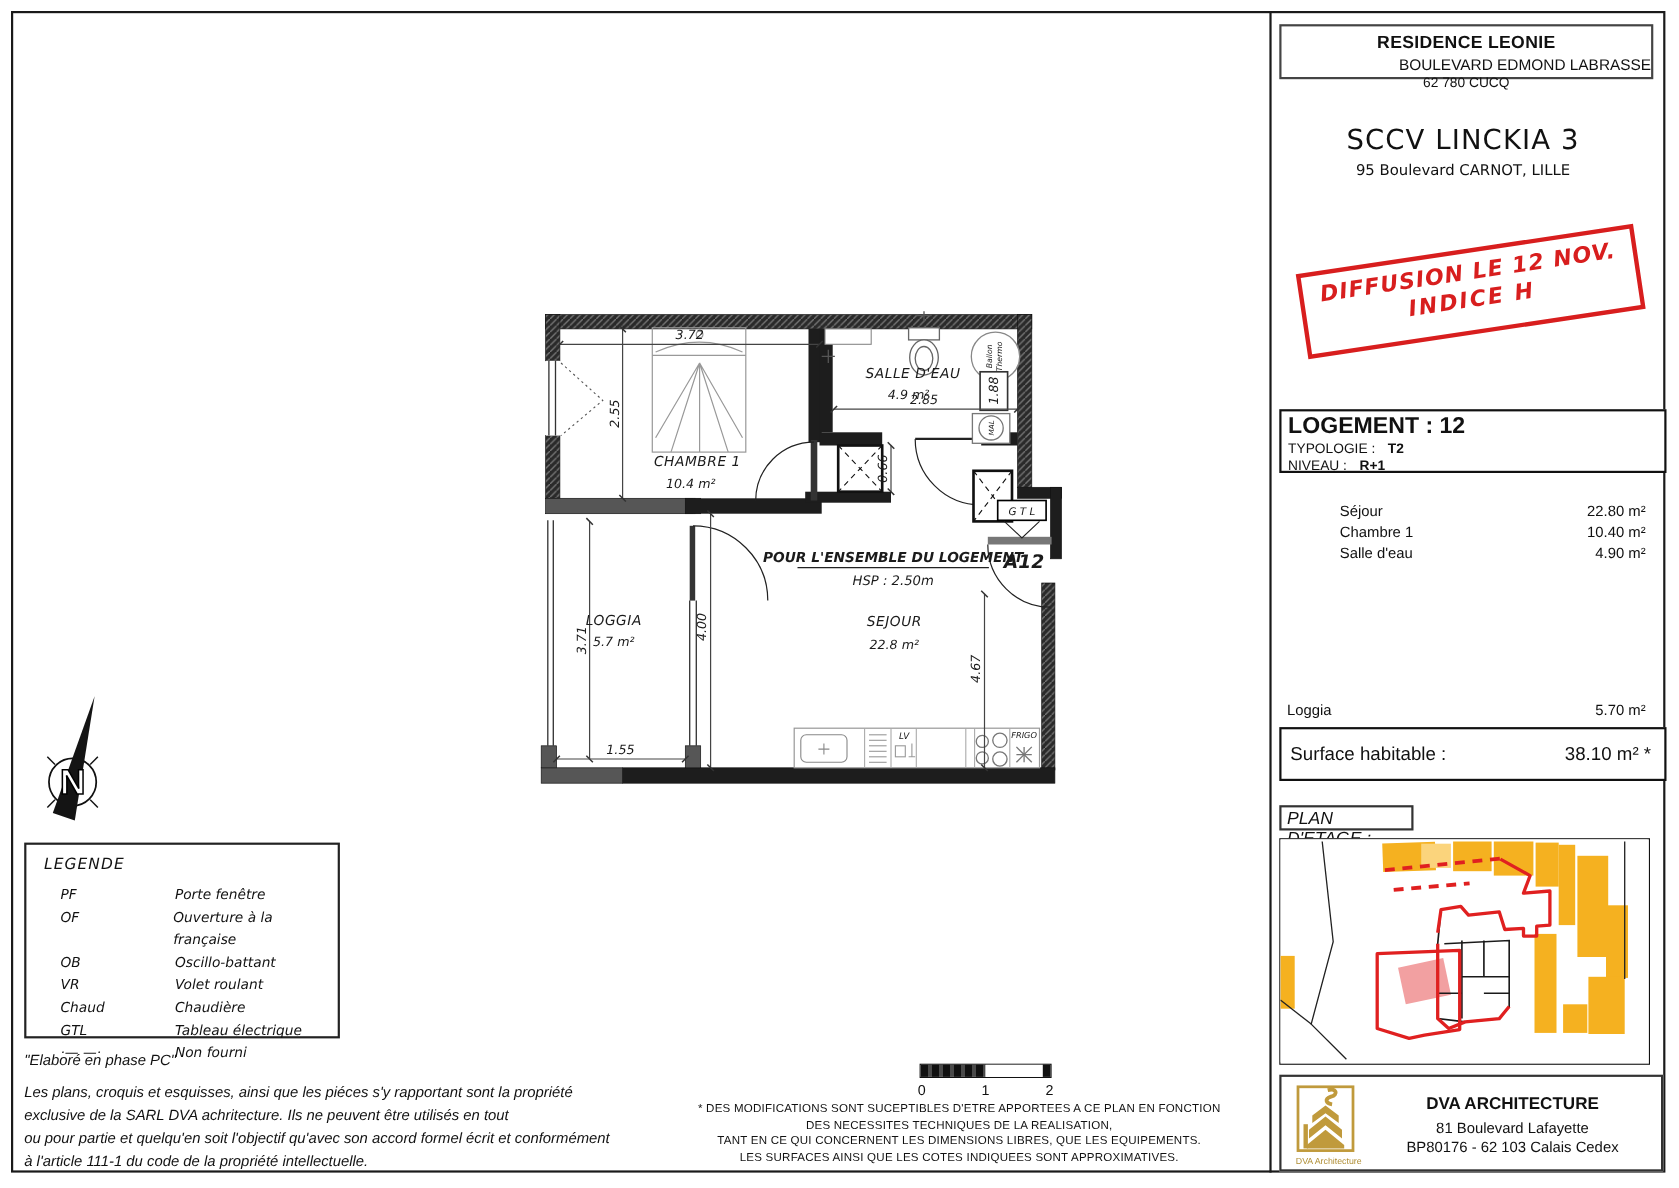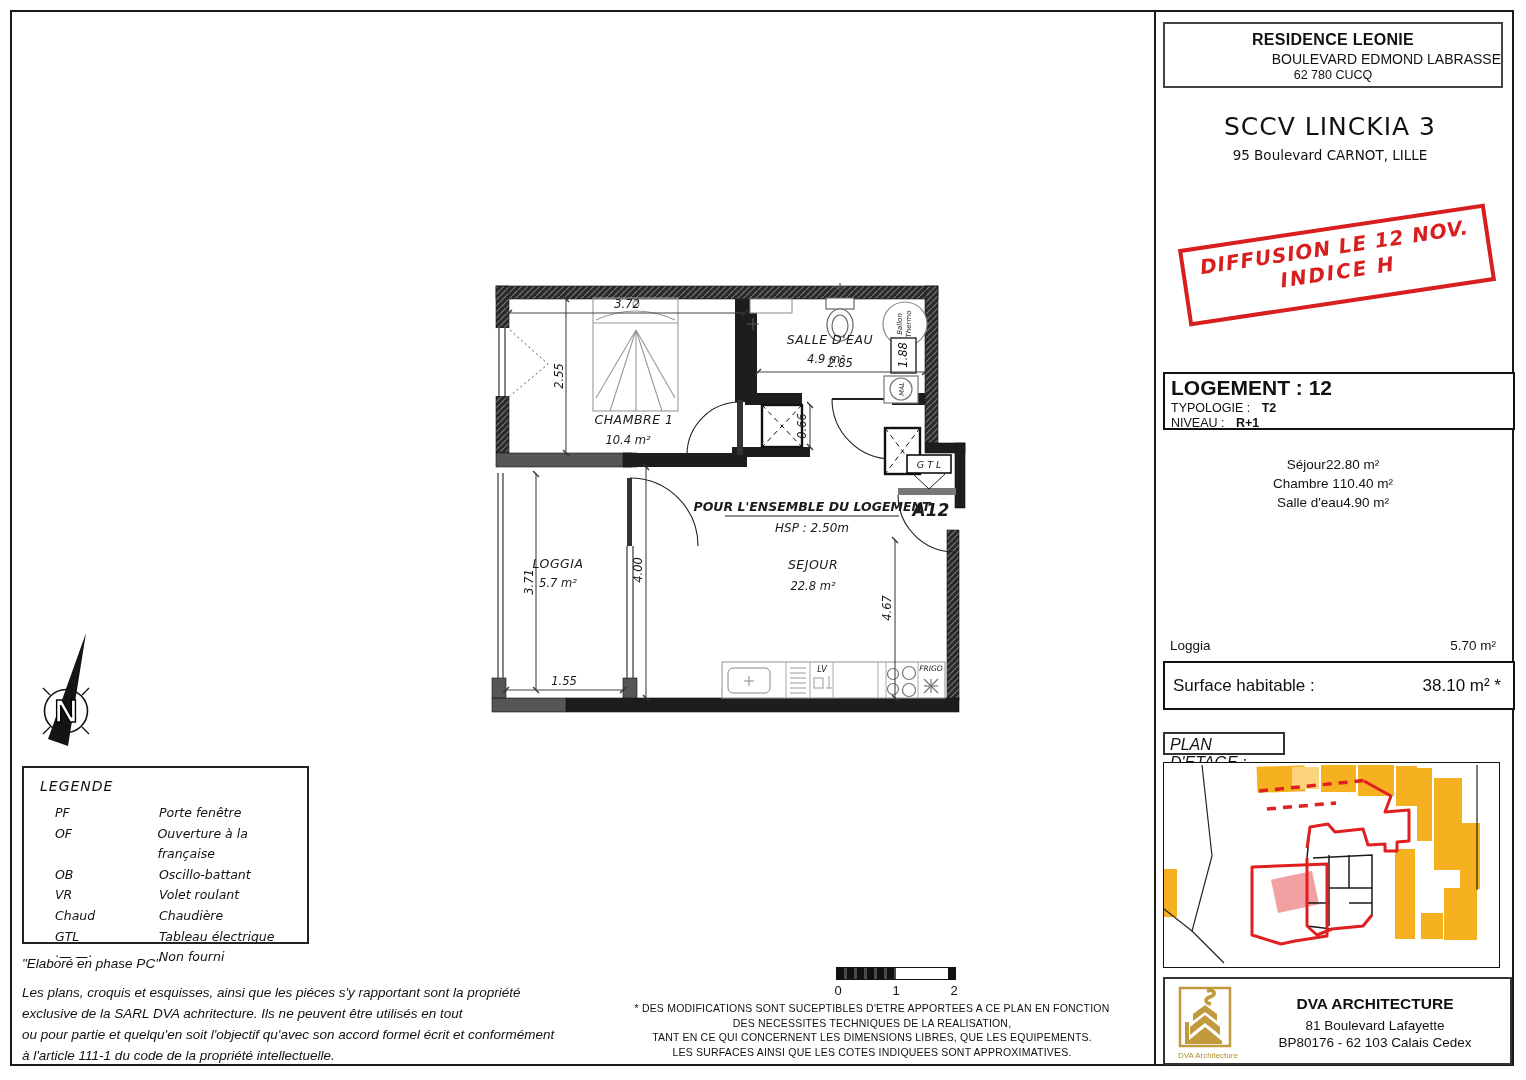--- a/index.html
+++ b/index.html
@@ -2,41 +2,41 @@
 <html><head>
 <meta charset="utf-8">
 <style>
   html,body{margin:0;padding:0;background:#fff;}
   .page{position:relative;width:1526px;height:1080px;background:#fff;
         font-family:"Liberation Sans",sans-serif;color:#111;overflow:hidden;}
   .pborder{position:absolute;left:10px;top:10px;width:1504px;height:1056px;border:2px solid #1a1a1a;box-sizing:border-box;}
   .vdiv{position:absolute;left:1154px;top:10px;height:1056px;border-left:2px solid #1a1a1a;}
 
   
-  .titlebox{position:absolute;left:1163px;top:22px;width:340px;height:66px;border:2px solid #444;
+  .titlebox{position:absolute;left:1163px;top:22px;width:340px;height:50px;border:2px solid #444;
             text-align:center;padding-top:7px;box-sizing:border-box;background:#fff;}
   .t-res{font-size:16px;font-weight:bold;letter-spacing:.3px;}
   .t-a1{font-size:14px;margin-top:2px;text-align:right;}
   .t-a2{font-size:12.5px;margin-top:1px;}
   .hand{font-family:"DejaVu Sans",sans-serif;}
   .sccv{position:absolute;left:1156px;top:112px;width:348px;text-align:center;font-size:25px;letter-spacing:1px;}
   .sccv-addr{position:absolute;left:1156px;top:147px;width:348px;text-align:center;font-size:13.5px;}
   .stamp{position:absolute;left:1182px;top:226px;width:302px;height:70px;border:4px solid #d81e1e;
          transform:rotate(-8.5deg);color:#d81e1e;text-align:center;font-style:italic;font-weight:bold;
          font-family:"DejaVu Sans",sans-serif;}
   .stamp-l1{font-size:20px;margin-top:5px;letter-spacing:1px;}
   .stamp-l2{font-size:20px;margin-top:1px;letter-spacing:2px;}
   .logbox{position:absolute;left:1163px;top:372px;width:352px;height:58px;border:2px solid #111;
           box-sizing:border-box;padding:2px 12px 0 6px;background:#fff;}
   .log-title{font-size:21px;font-weight:bold;}
   .log-row{font-size:12.5px;margin-top:1px;}
   .log-row .lab{display:inline-block;}
   .log-row .val{font-weight:bold;margin-left:8px;}
   .areas{position:absolute;left:1170px;top:455px;width:326px;font-size:13.5px;}
-  .arow{display:flex;justify-content:center;line-height:19px;}
+  .arow{display:flex;justify-content:space-between;line-height:19px;margin-left:48px;}
   .loggia-row{position:absolute;left:1170px;top:638px;width:326px;font-size:13.5px;display:flex;justify-content:space-between;}
   .surfbox{position:absolute;left:1163px;top:661px;width:352px;height:49px;border:2px solid #111;box-sizing:border-box;
            display:flex;align-items:center;justify-content:space-between;padding:0 12px 0 8px;background:#fff;}
   .surf-label{font-size:17px;}
   .surf-value{font-size:17px;font-weight:normal;margin-left:42px;}
   .planetq{position:absolute;left:1163px;top:732px;width:122px;height:23px;border:2px solid #333;box-sizing:border-box;
            font-style:italic;font-size:16px;padding:2px 0 0 5px;background:#fff;}
   .mapbox{position:absolute;left:1163px;top:762px;width:337px;height:206px;border:1.5px solid #111;box-sizing:border-box;background:#fff;}
   .dvabox{position:absolute;left:1163px;top:977px;width:349px;height:88px;border:2px solid #333;box-sizing:border-box;background:#fff;}
   .dvalogo{position:absolute;left:12px;top:5px;}

